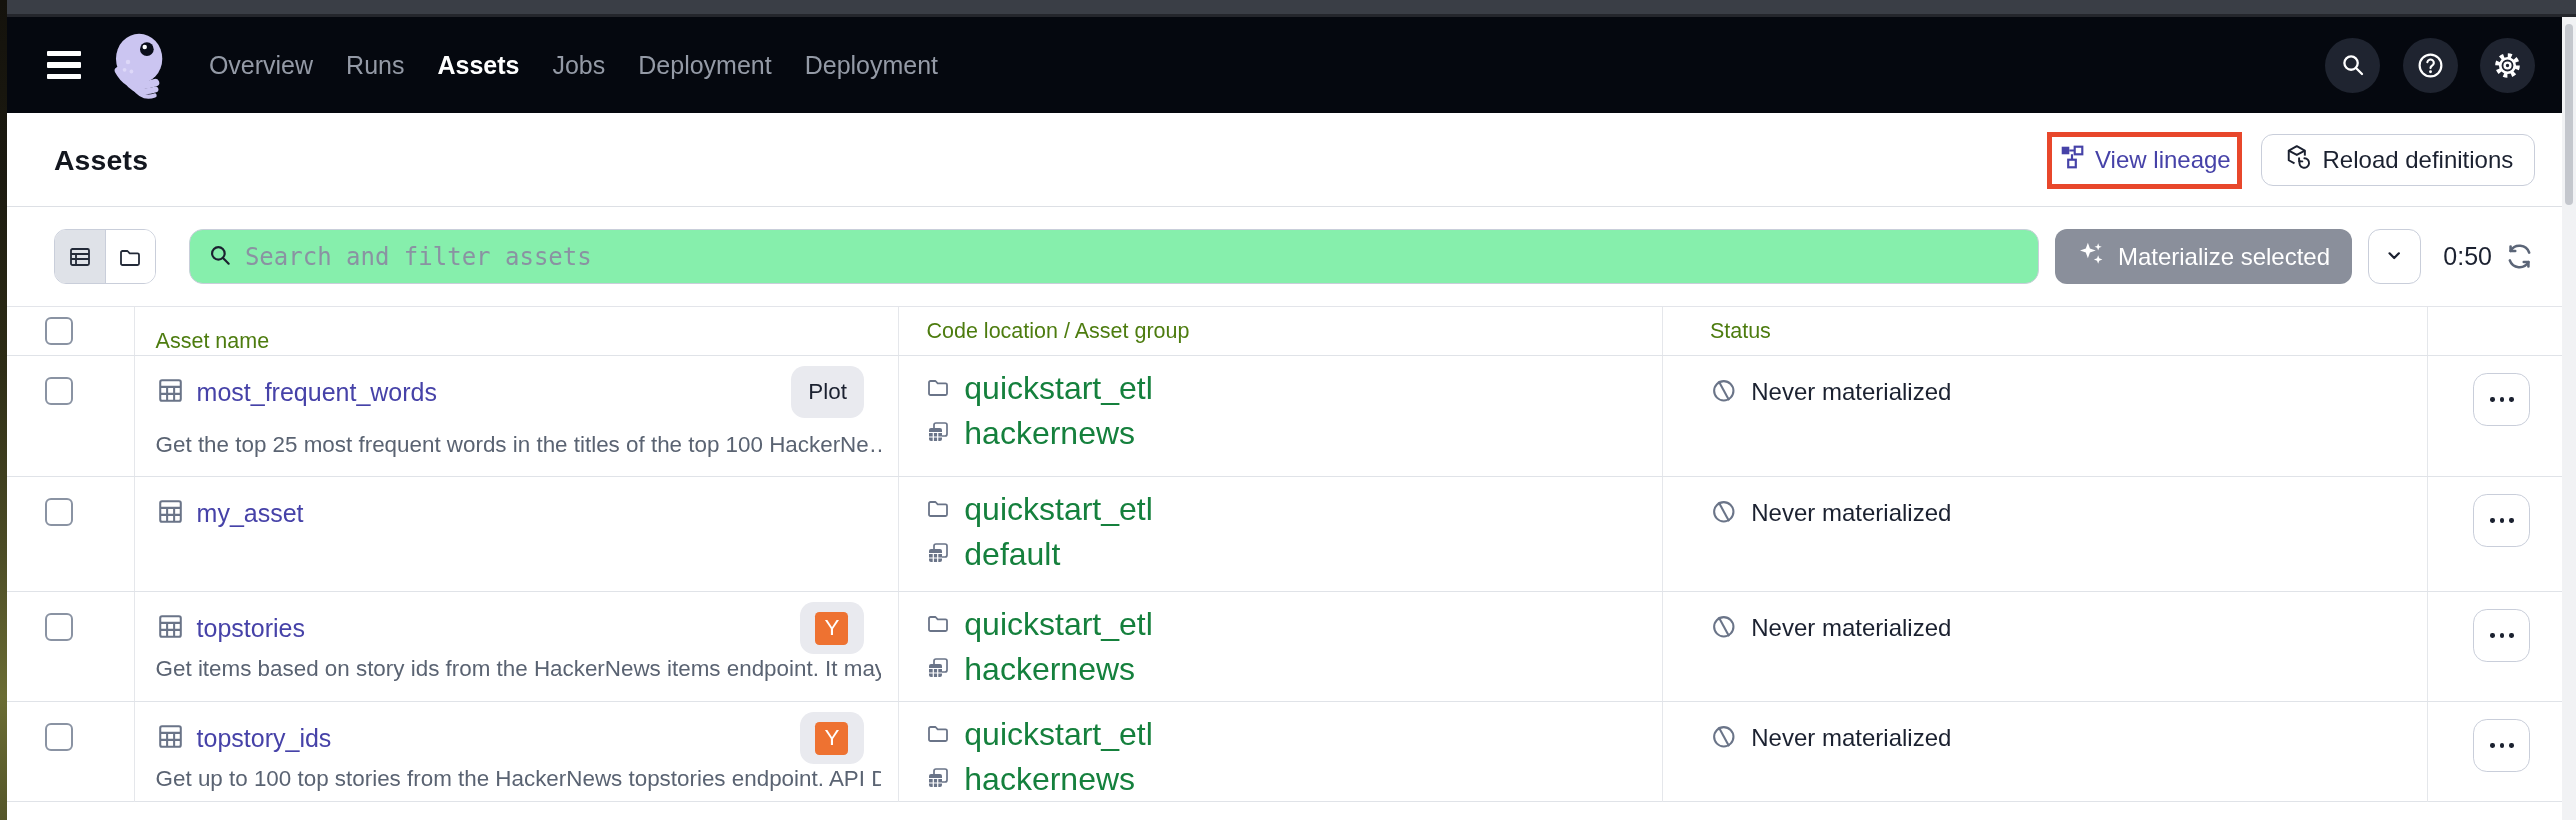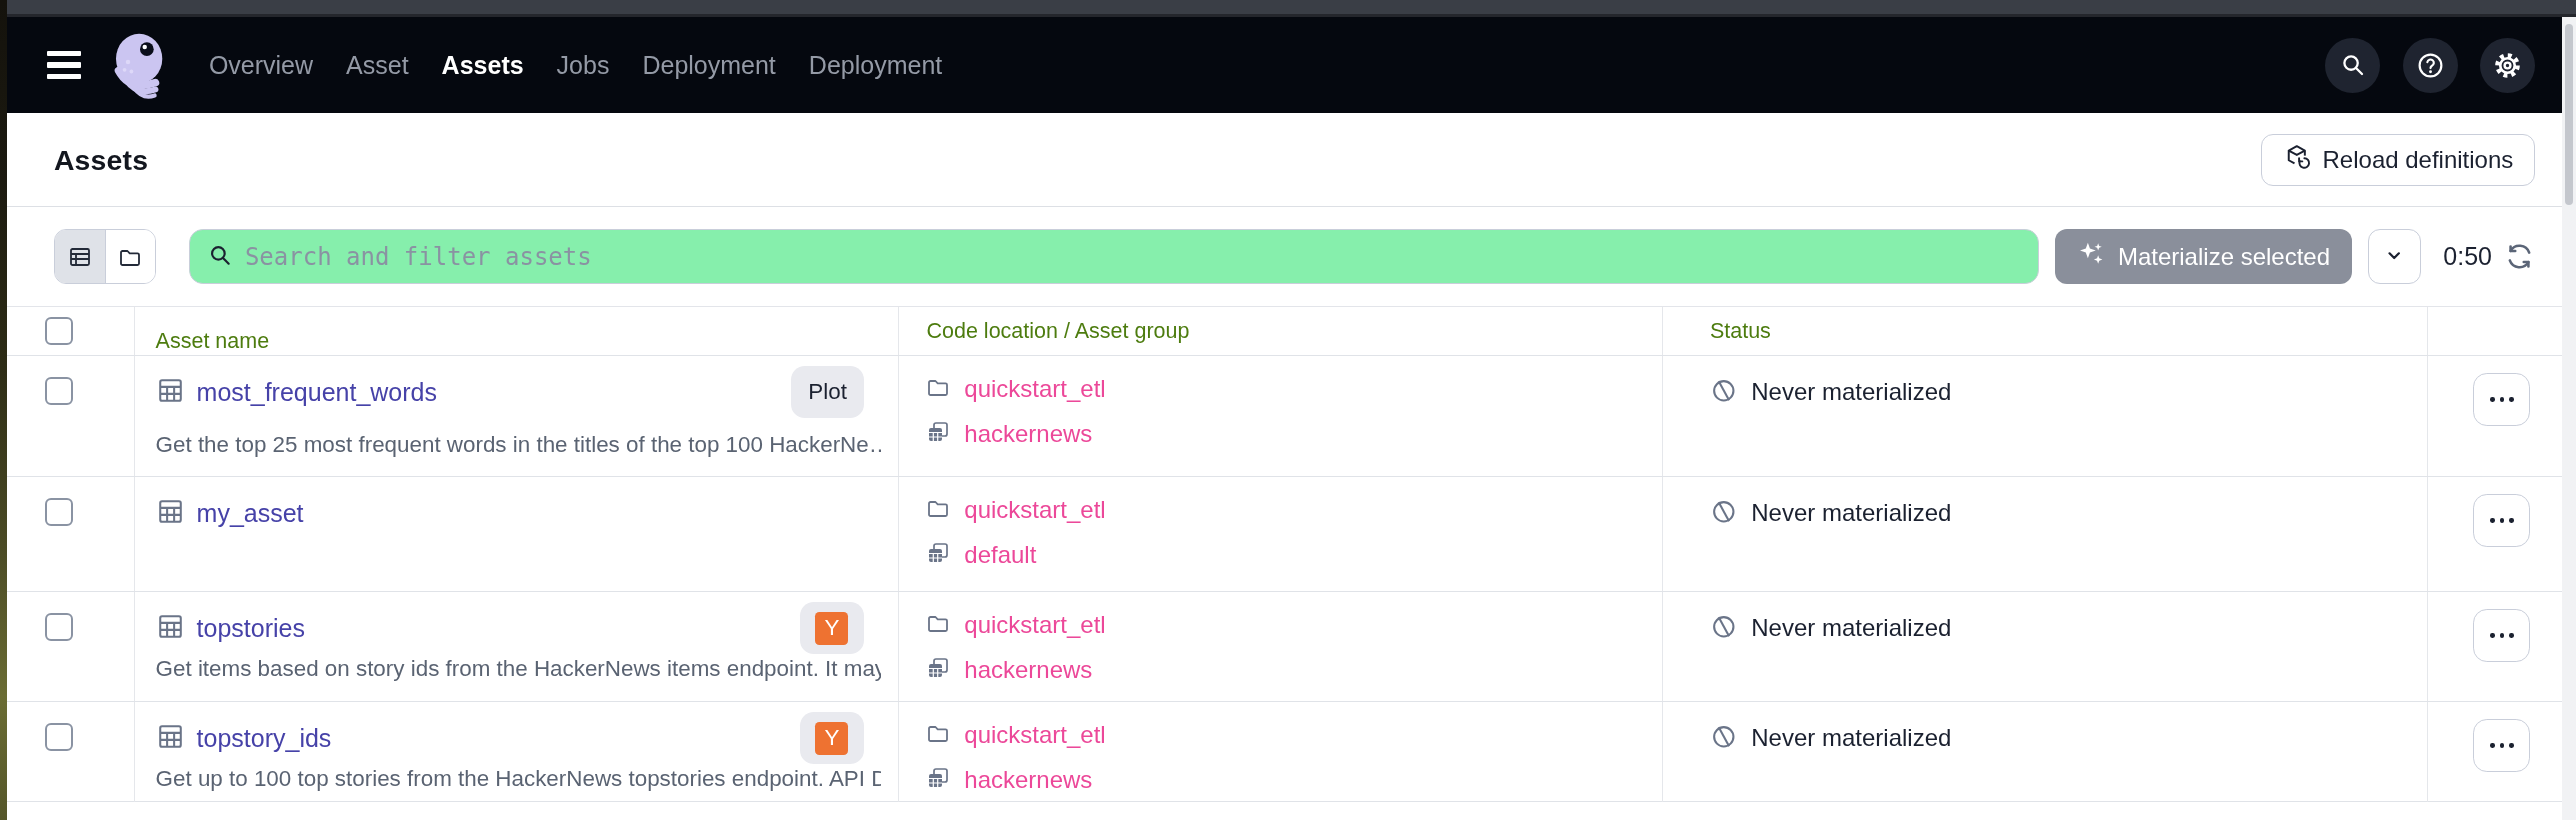--- a/index.html
+++ b/index.html
@@ -84,21 +84,21 @@
     display:flex; align-items:center; justify-content:center; font-size:22.4px; color:#1b2130;
     padding:0 17px; margin-right:17px; }
   .tag-pill.kind { padding:0; width:64px; }
   .hn-square { width:33px; height:33px; background:#ee7231; border-radius:4.3px; color:#fff;
     font-size:22.4px; display:flex; align-items:center; justify-content:center; font-weight:500; }
   .asset-desc { font-size:22.4px; color:#5a6372; margin-top:1.7px; white-space:nowrap; overflow:hidden; }
   .t-row:nth-child(2) .asset-desc { margin-top:13.8px; }
 
   .cell-loc { padding:10.3px 0 0 27.6px; }
   .loc-line { display:flex; align-items:center; height:45px; gap:13.8px; }
-  .loc-link { font-size:24px; color:#ec4899; cursor:pointer; white-space:nowrap; }
+  .loc-link { font-size:32px; color:#15803d; cursor:pointer; white-space:nowrap; }
 
   .cell-status { padding:13.8px 0 0 47px; }
   .status-line { display:flex; align-items:center; height:45px; gap:13.8px; }
   .status-text { font-size:24px; color:#1b2130; white-space:nowrap; }
 
   .cell-actions { display:flex; justify-content:center; }
   .dots-btn { margin-top:17px; width:57px; height:53px; background:#fff; border:1.7px solid #c9ceda;
     border-radius:13.8px; display:flex; align-items:center; justify-content:center; gap:5.2px; cursor:pointer; }
   .dots-btn i { width:4.3px; height:4.3px; border-radius:50%; background:#1b2130; }
 
@@ -130,21 +130,21 @@
           <path d="M35 72 Q45 86 59 81" stroke="#cbc5f1" stroke-width="5" fill="none" stroke-linecap="round"></path>
           <circle cx="50" cy="27" r="8" fill="#0b0e1b"></circle>
           <circle cx="47.5" cy="24.5" r="2.6" fill="#ffffff"></circle>
           <circle cx="28" cy="42" r="2.6" fill="#ddd8f8"></circle>
           <circle cx="24" cy="51" r="2.2" fill="#ddd8f8"></circle>
           <circle cx="32" cy="53" r="2.2" fill="#ddd8f8"></circle>
         </svg>
       </div>
       <div class="nav-items" id="nav-items">
           <div class="nav-item">Overview</div>
-          <div class="nav-item">Asset</div>
+          <div class="nav-item">Runs</div>
           <div class="nav-item active">Assets</div>
           <div class="nav-item">Jobs</div>
           <div class="nav-item">Deployment</div>
           <div class="nav-item">Deployment</div>
         </div>
       <div class="nav-right" id="nav-right">
           <button class="nav-icon-btn">
             <svg width="27.6" height="27.6" viewBox="0 0 24 24" fill="none" stroke="#fff" stroke-width="2">
               <circle cx="10.5" cy="10.5" r="5.8"></circle>
               <path d="M15 15 L20 20" stroke-linecap="round"></path>
@@ -164,20 +164,33 @@
               <circle cx="12" cy="12" r="2.4" stroke-width="2"></circle>
             </svg>
           </button>
         </div>
     </nav>
 
     <main class="page">
       <header class="page-header">
         <h1 class="page-title">Assets</h1>
         <div class="header-actions">
+          <div class="annotation-box">
+            <button class="view-lineage-btn">
+              <span>
+                <svg width="26" height="26" viewBox="0 0 24 24">
+                  <rect x="2.5" y="2.5" width="7" height="7" fill="#4642a8"></rect>
+                  <rect x="14.5" y="2.5" width="7" height="7" fill="none" stroke="#4642a8" stroke-width="2"></rect>
+                  <rect x="8.5" y="14.5" width="7" height="7" fill="none" stroke="#4642a8" stroke-width="2"></rect>
+                  <path d="M9.5 6 h5 M12 9.5 v5" stroke="#4642a8" stroke-width="2" fill="none"></path>
+                </svg>
+              </span>
+              <span>View lineage</span>
+            </button>
+          </div>
           <button class="reload-btn">
             <span>
               <svg width="27.6" height="27.6" viewBox="0 0 24 24" fill="none" stroke="#1b2130" stroke-width="1.7" stroke-linejoin="round">
                 <path d="M12 2.8 L19 6.6 L12 10.4 L5 6.6 Z"></path>
                 <path d="M5 6.8 V15 L10 17.8"></path>
                 <path d="M19 6.8 V11"></path>
                 <path d="M18.6 13.2 a4.2 4.2 0 1 1 -4 2.6" stroke-linecap="round"></path>
                 <path d="M14 13.2 v2.8 h2.8" stroke-linecap="round"></path>
               </svg>
             </span>

